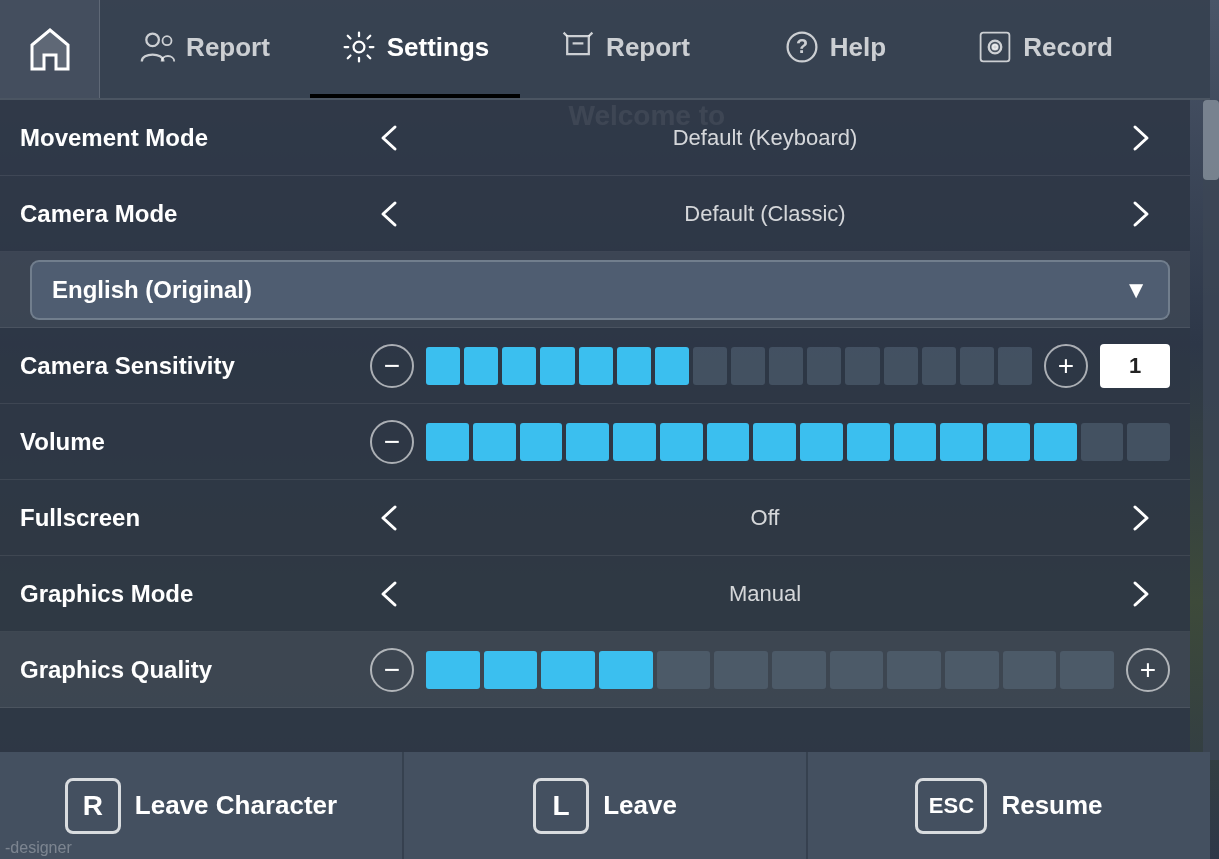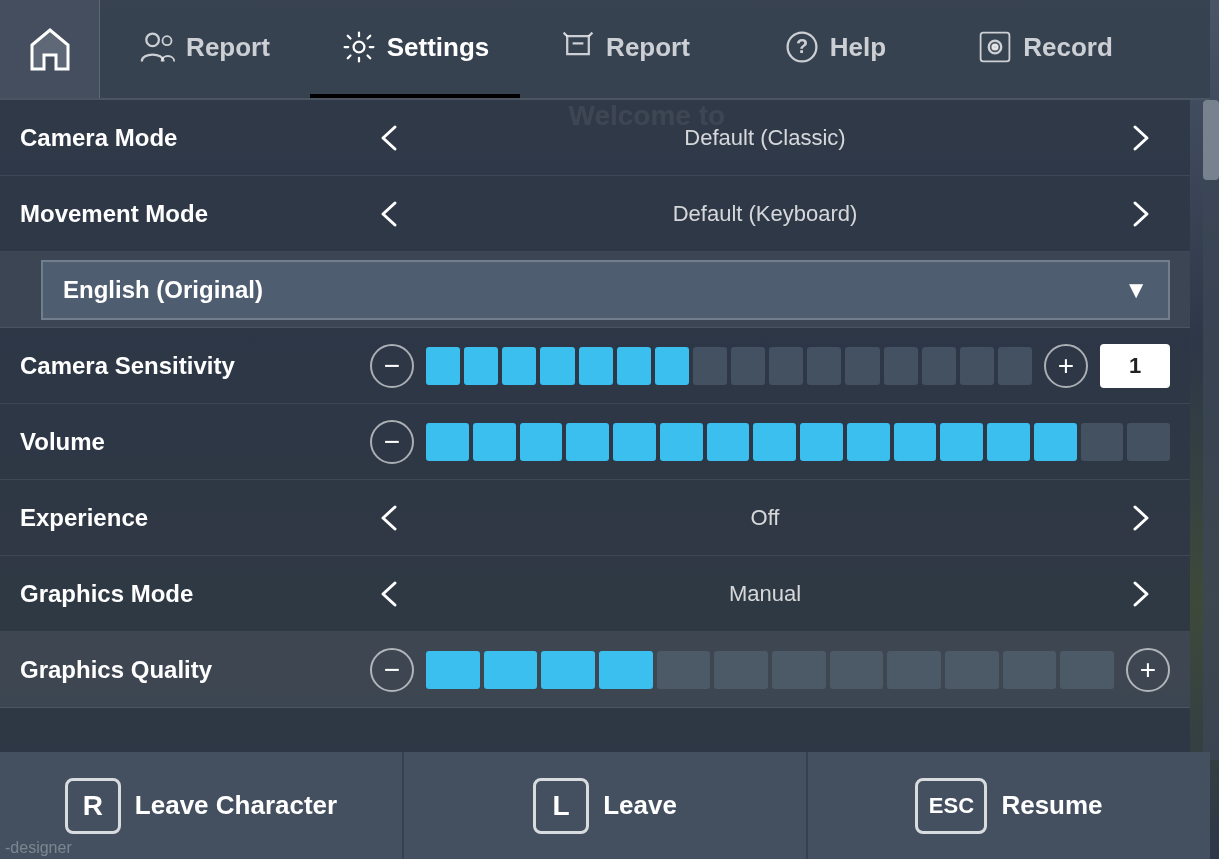--- a/index.html
+++ b/index.html
@@ -182,27 +182,27 @@
       color: rgba(255,255,255,0.8);
       flex: 1;
       text-align: center;
     }
 
     
     .language-dropdown {
       flex: 1;
       background: rgba(80, 95, 115, 0.95);
       border: 2px solid rgba(255,255,255,0.2);
-      border-radius: 0;
+      border-radius: 9px;
       padding: 14px 20px;
       display: flex;
       align-items: center;
       justify-content: space-between;
       cursor: pointer;
-      margin-left: 21px;
+      margin-left: 10px;
     }
 
     .language-dropdown span {
       font-size: 24px;
       font-weight: 700;
       color: white;
     }
 
     .dropdown-arrow {
       font-size: 24px;
@@ -395,45 +395,45 @@
       <span>Record</span>
     </div>
 
   </div>
 
   <div class="content-area">
 
     <div class="settings-panel">
 
       <div class="settings-row">
+        <div class="settings-label">Movement Mode</div>
+        <div class="settings-control">
+          <button class="arrow-btn">
+            <svg viewBox="0 0 30 30">
+                <polyline points="20,4 8,15 20,26" stroke-linecap="round" stroke-linejoin="round"></polyline>
+              </svg>
+          </button>
+          <span class="setting-value">Default (Keyboard)</span>
+          <button class="arrow-btn">
+            <svg viewBox="0 0 30 30">
+                <polyline points="10,4 22,15 10,26" stroke-linecap="round" stroke-linejoin="round"></polyline>
+              </svg>
+          </button>
+        </div>
+      </div>
+
+      <div class="settings-row">
         <div class="settings-label">Camera Mode</div>
         <div class="settings-control">
           <button class="arrow-btn">
             <svg viewBox="0 0 30 30">
                 <polyline points="20,4 8,15 20,26" stroke-linecap="round" stroke-linejoin="round"></polyline>
               </svg>
           </button>
           <span class="setting-value">Default (Classic)</span>
-          <button class="arrow-btn">
-            <svg viewBox="0 0 30 30">
-                <polyline points="10,4 22,15 10,26" stroke-linecap="round" stroke-linejoin="round"></polyline>
-              </svg>
-          </button>
-        </div>
-      </div>
-
-      <div class="settings-row">
-        <div class="settings-label">Movement Mode</div>
-        <div class="settings-control">
-          <button class="arrow-btn">
-            <svg viewBox="0 0 30 30">
-                <polyline points="20,4 8,15 20,26" stroke-linecap="round" stroke-linejoin="round"></polyline>
-              </svg>
-          </button>
-          <span class="setting-value">Default (Keyboard)</span>
           <button class="arrow-btn">
             <svg viewBox="0 0 30 30">
                 <polyline points="10,4 22,15 10,26" stroke-linecap="round" stroke-linejoin="round"></polyline>
               </svg>
           </button>
         </div>
       </div>
 
       <div class="settings-row highlighted">
         <div class="language-dropdown">
@@ -488,21 +488,21 @@
               <div class="slider-block active"></div>
               <div class="slider-block active"></div>
               <div class="slider-block active"></div>
               <div class="slider-block"></div>
               <div class="slider-block"></div>
             </div>
         </div>
       </div>
 
       <div class="settings-row">
-        <div class="settings-label">Experience</div>
+        <div class="settings-label">Fullscreen</div>
         <div class="settings-control">
           <button class="arrow-btn">
             <svg viewBox="0 0 30 30">
                 <polyline points="20,4 8,15 20,26" stroke-linecap="round" stroke-linejoin="round"></polyline>
               </svg>
           </button>
           <span class="setting-value">Off</span>
           <button class="arrow-btn">
             <svg viewBox="0 0 30 30">
                 <polyline points="10,4 22,15 10,26" stroke-linecap="round" stroke-linejoin="round"></polyline>

